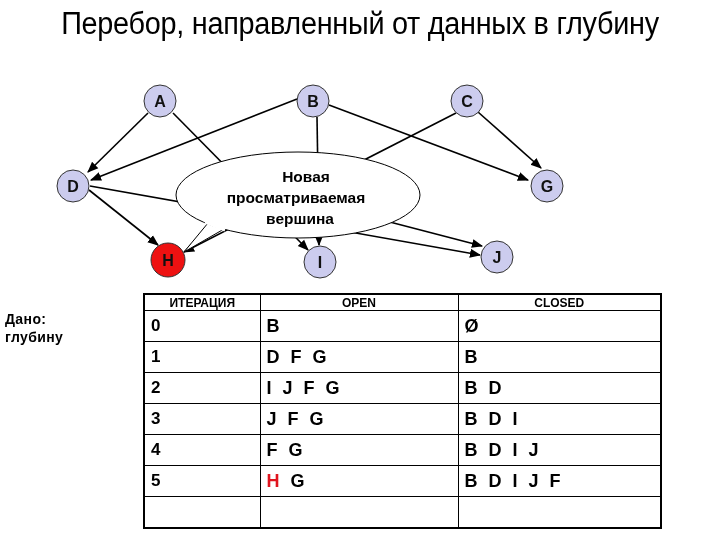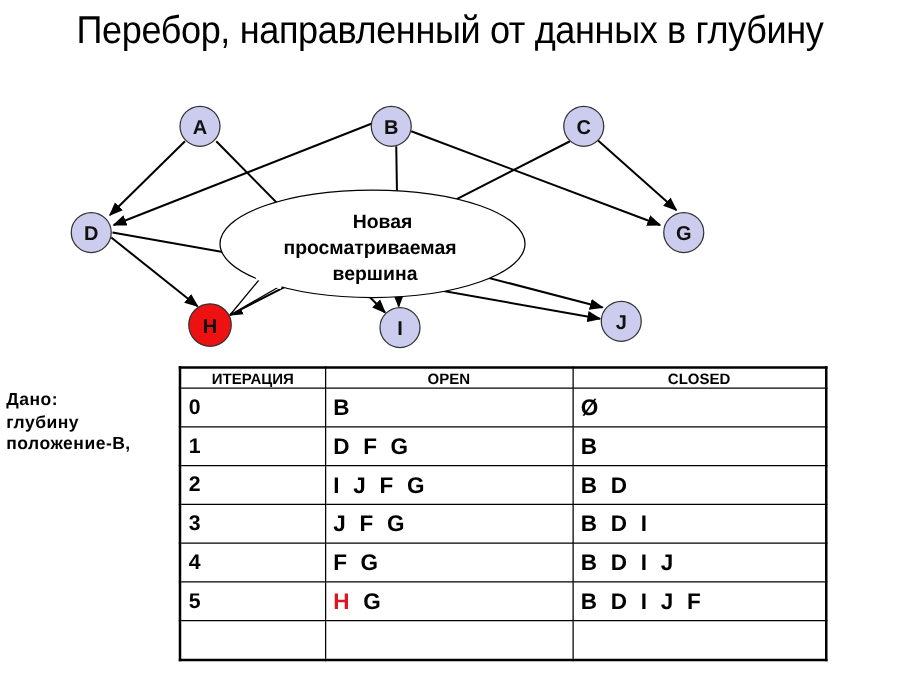--- a/index.html
+++ b/index.html
@@ -87,21 +87,20 @@
     <g>
       <circle cx="497" cy="257" r="16" fill="#ccccee"></circle>
       <text class="node-label" x="497" y="263" text-anchor="middle" stroke="none" fill="#111">J</text>
     </g>
   </g>
 </svg>
 
 <div class="given">
   <div>Дано:</div>
   <div>глубину</div>
-  <div>положение-B,</div>
 </div>
 
 <table class="trace">
   <colgroup>
     <col style="width:116px">
       <col style="width:198px">
       <col style="width:203px">
   </colgroup>
   <thead>
     <tr>

